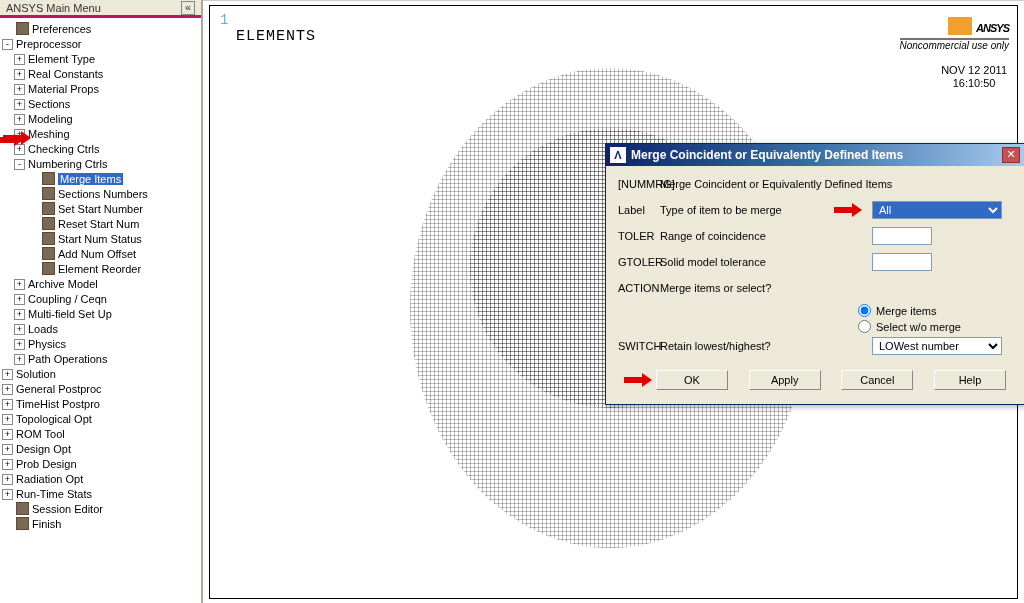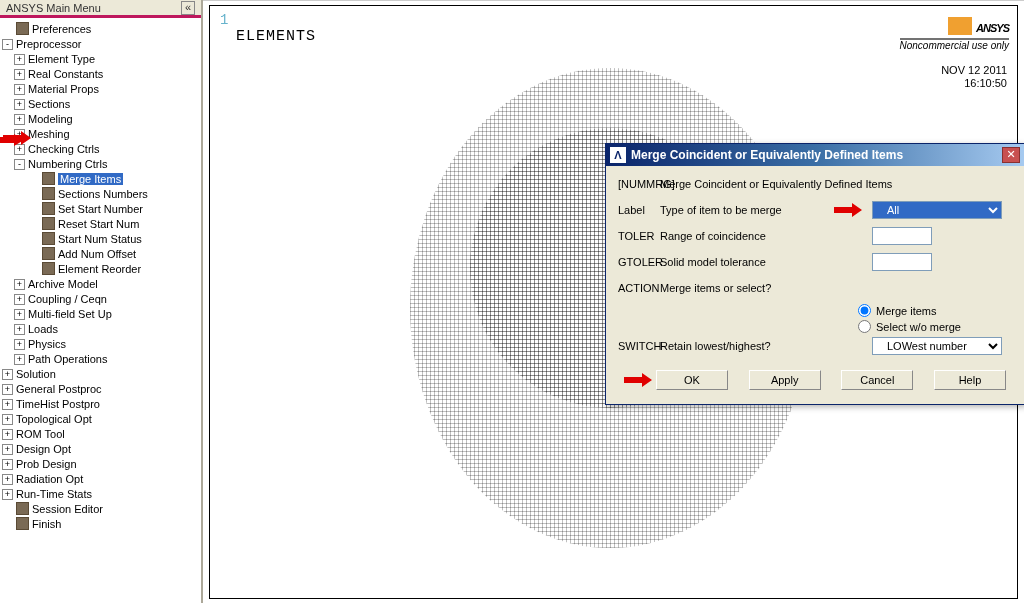--- a/index.html
+++ b/index.html
@@ -25,21 +25,21 @@
 
 
 .viewport { flex: 1; position: relative; background: #fff; border-top: 1px solid #ccc; }
 .gfx-border { position: absolute; left: 6px; top: 4px; right: 6px; bottom: 4px; border: 1px solid #000; background: #fff; }
 .gfx-tag { position: absolute; left: 10px; top: 6px; font-family: 'Courier New', monospace; font-size: 14px; color: #66b3cc; }
 .gfx-label { position: absolute; left: 26px; top: 22px; font-family: Liberation Mono, monospace; font-size: 15px; color: #000; letter-spacing: 1px; }
 .logo-box { position: absolute; right: 8px; top: 6px; text-align: right; }
 .logo-box .logo-main { font-weight: bold; font-style: italic; font-size: 22px; color: #000; letter-spacing: -1px; }
 .logo-box .logo-main .grad { width: 24px; height: 18px; display: inline-block; vertical-align: middle; background: #f0a030; margin-right: 4px; }
 .logo-box .logo-sub { font-size: 10px; color: #000; font-style: italic; border-top: 2px solid #737373; }
-.date-box { position: absolute; right: 10px; top: 58px; text-align: right; font-family: 'Courier New', monospace; font-size: 15px; color: #000; line-height: 1.2; }
+.date-box { position: absolute; right: 10px; top: 58px; text-align: center; font-family: 'Courier New', monospace; font-size: 15px; color: #000; line-height: 1.2; }
 
 
 .disc-outer { position: absolute; left: 200px; top: 62px; width: 400px; height: 480px; border-radius: 50%; background: radial-gradient(circle at 50% 40%, #2aa89f 0%, #1a7a72 60%, #0e5a54 100%); overflow: hidden; }
 .disc-inner { position: absolute; left: 60px; top: 60px; width: 280px; height: 280px; border-radius: 50%; background: radial-gradient(circle, #3ab8af 0%, #2a9890 100%); }
 .mesh { background-image:
   repeating-linear-gradient(0deg, rgba(0,0,0,.25) 0 1px, transparent 1px 4px),
   repeating-linear-gradient(90deg, rgba(0,0,0,.25) 0 1px, transparent 1px 4px);
 }
 .disc-outer.mesh, .disc-inner.mesh { background-blend-mode: multiply; }
 
@@ -52,21 +52,21 @@
 .dlg-title { background: linear-gradient(to right, #0a246a, #3a6ea5, #a6caf0); color: #fff; padding: 3px 4px; display: flex; align-items: center; height: 22px; }
 .dlg-title .dlg-icon { width: 16px; height: 16px; background: #fff; color: #0a246a; text-align: center; line-height: 16px; font-weight: bold; margin-right: 5px; font-size: 11px; }
 .dlg-title .dlg-title-text { flex: 1; font-weight: bold; font-size: 12px; }
 .dlg-title .dlg-close { width: 18px; height: 16px; background: #c85050; border: 1px solid #8a3030; color: #fff; text-align: center; line-height: 13px; font-size: 11px; cursor: pointer; }
 .dlg-body { padding: 8px 12px 14px 12px; background: #ece9d8; }
 .dlg-row { display: flex; align-items: center; margin-bottom: 6px; min-height: 20px; }
 .dlg-row .cmd { width: 42px; color: #000; }
 .dlg-row .lbl { flex: 1; color: #000; }
 .dlg-row .ctl { width: 140px; }
 .dlg-row .ctl.shift { margin-left: -10px; }
-.dlg-select { width: 130px; height: 18px; border: 1px solid #7f9db9; background: #316ac5; color: #fff; font-size: 11px; padding-left: 10px; }
+.dlg-select { width: 130px; height: 18px; border: 1px solid #7f9db9; background: #316ac5; color: #fff; font-size: 11px; padding-left: 2px; }
 .dlg-select.plain { background: #fff; color: #000; }
 .dlg-input { width: 60px; height: 18px; border: 1px solid #7f9db9; background: #fff; padding: 1px 2px; }
 .radio-row { display: flex; align-items: center; margin: 3px 0 3px 240px; }
 .radio-row input { margin-right: 5px; }
 .dlg-buttons { display: flex; justify-content: space-between; margin-top: 14px; padding: 0 6px; }
 .dlg-btn { width: 72px; height: 20px; background: #ece9d8; border: 1px solid #888; border-top-color: #fff; border-left-color: #fff; cursor: pointer; font-size: 11px; }
 
 </style>
 </head>
 <body>

